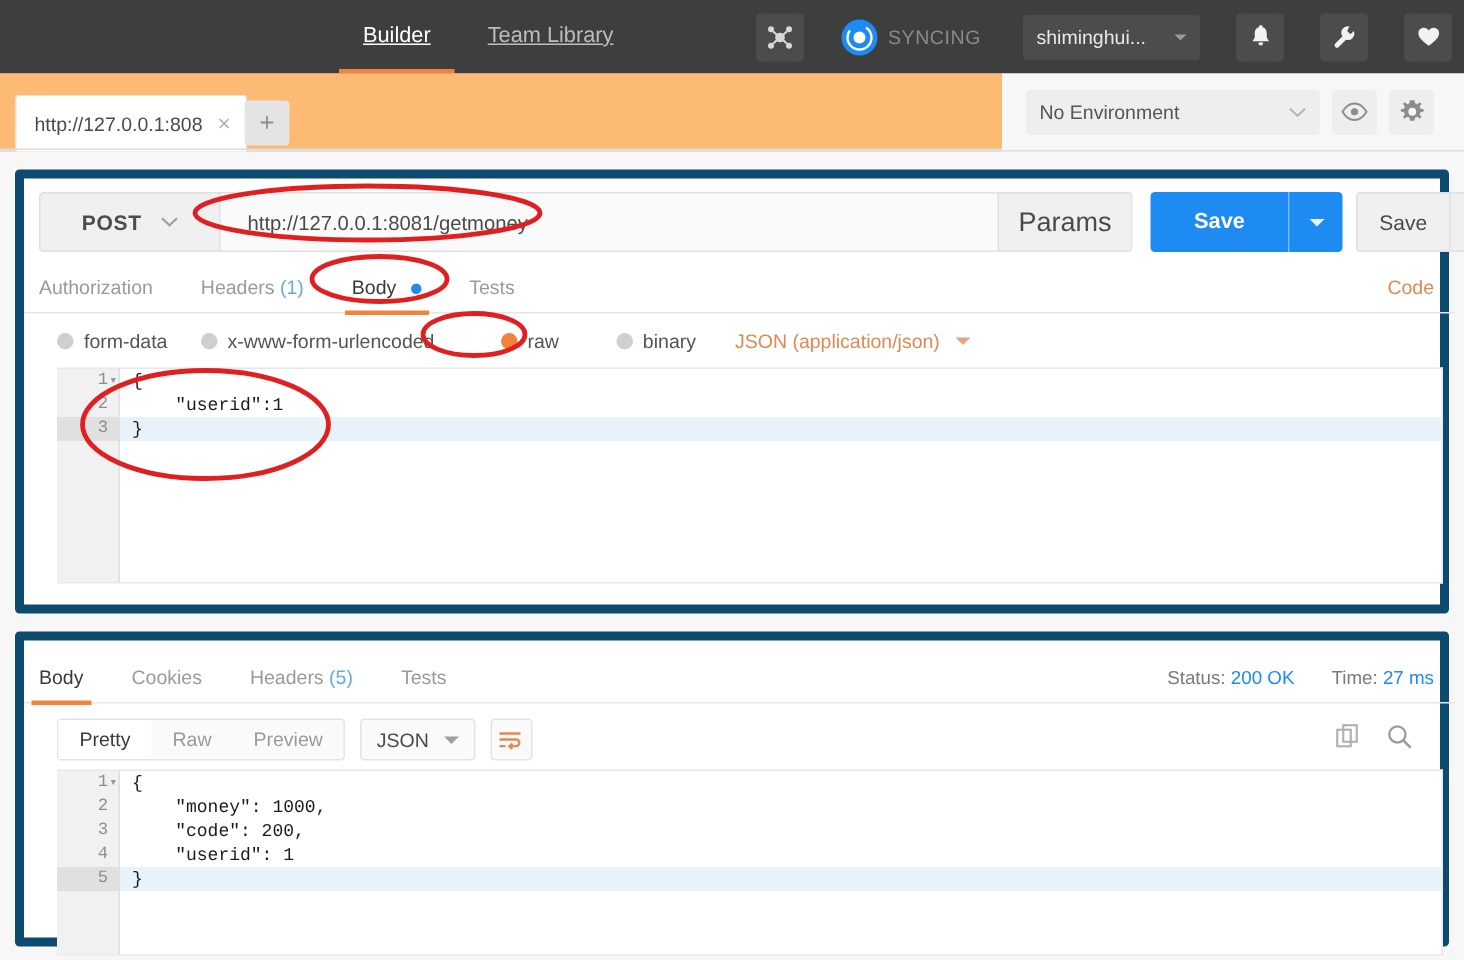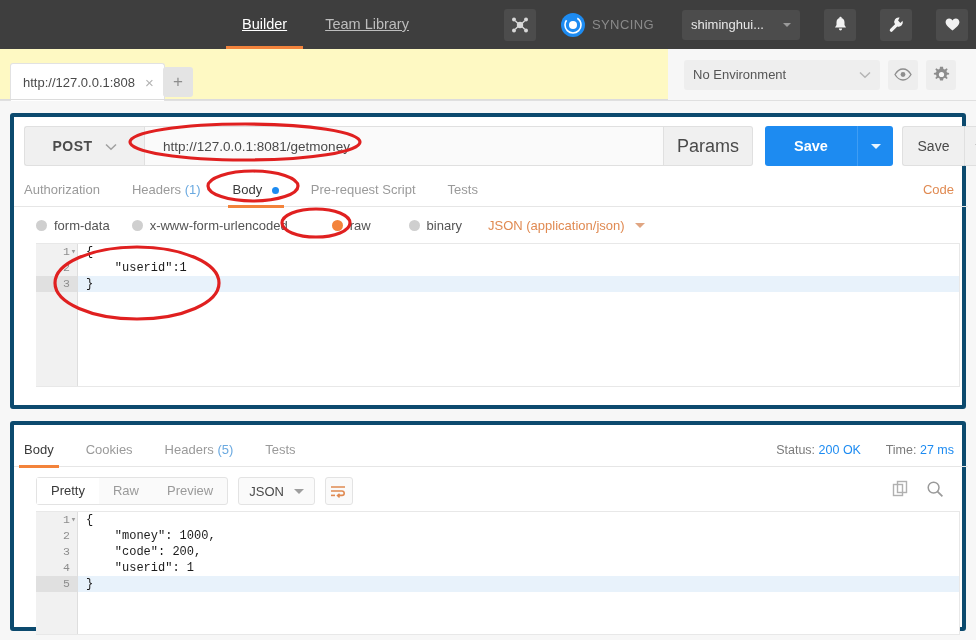--- a/index.html
+++ b/index.html
@@ -35,21 +35,21 @@
   .user-chip {
     height:30px; min-width:118px; background:#4c4c4c; border-radius:3px;
     display:flex; align-items:center; justify-content:space-between;
     padding:0 9px; color:#e8e8e8; font-size:13px; cursor:pointer;
   }
   .caret-sm { width:0;height:0;border-left:4px solid transparent;border-right:4px solid transparent;border-top:4px solid #9a9a9a; margin-left:6px;}
 
   
   .tabstrip {
     position:absolute; left:0; top:49px; width:668px; height:52px;
-    background:#fef9c3; border-bottom:1px solid #e0e0e0;
+    background:#fdba74; border-bottom:1px solid #e0e0e0;
   }
   .tabstrip:after{ content:""; position:absolute; left:0; right:0; bottom:0; height:1px; background:#dcdcdc;}
   .req-tab {
     position:absolute; left:10px; top:14px; height:38px; background:#ffffff;
     border:1px solid #e2e2e2; border-bottom:none; border-radius:3px 3px 0 0;
     display:flex; align-items:center; padding:0 10px 0 12px; gap:10px;
   }
   .req-tab-label { font-size:13px; color:#4a4a4a; white-space:nowrap; }
   .req-tab-close { color:#b3b3b3; font-size:15px; cursor:pointer; line-height:1; }
   .tab-add {
@@ -64,21 +64,21 @@
   }
   .env-select {
     width:196px; height:30px; background:#eeeeee; border-radius:3px;
     display:flex; align-items:center; justify-content:space-between;
     padding:0 9px; font-size:13px; color:#555; cursor:pointer;
   }
   .env-icon { width:30px; height:30px; display:flex; align-items:center; justify-content:center; background:#eeeeee; border-radius:3px; cursor:pointer;}
 
   
   .panel {
-    position:absolute; background:#ffffff; border:4px solid #0c4a6e; border-radius:3px;
+    position:absolute; background:#ffffff; border:6px solid #0c4a6e; border-radius:3px;
   }
   #request-panel { left:10px; top:113px; width:956px; height:296px; }
 
   .urlrow { position:absolute; left:10px; top:9px; width:936px; height:40px; }
   .method-box {
     position:absolute; left:0; top:0; width:120px; height:40px; background:#f0f0f0;
     border:1px solid #e0e0e0; border-right:none; border-radius:3px 0 0 3px;
     display:flex; align-items:center; justify-content:center; gap:12px; cursor:pointer;
   }
   .method-txt { font-size:14px; font-weight:bold; color:#4c4c4c; letter-spacing:.5px; }
@@ -325,23 +325,20 @@
       </div>
       <div class="rt">
         <span>Headers</span>
         <span class="count">(1)</span>
       </div>
       <div class="rt active">
         <span>Body</span>
         <span class="bluedot"></span>
       </div>
       <div class="rt">
-        <span>Pre-request Script</span>
-      </div>
-      <div class="rt">
         <span>Tests</span>
       </div>
       <div class="code-link">Code</div>
     </div>
 
     <div class="bodytypes">
       <div class="radio-item">
         <span class="radio"></span>
         <span>form-data</span>
       </div>

